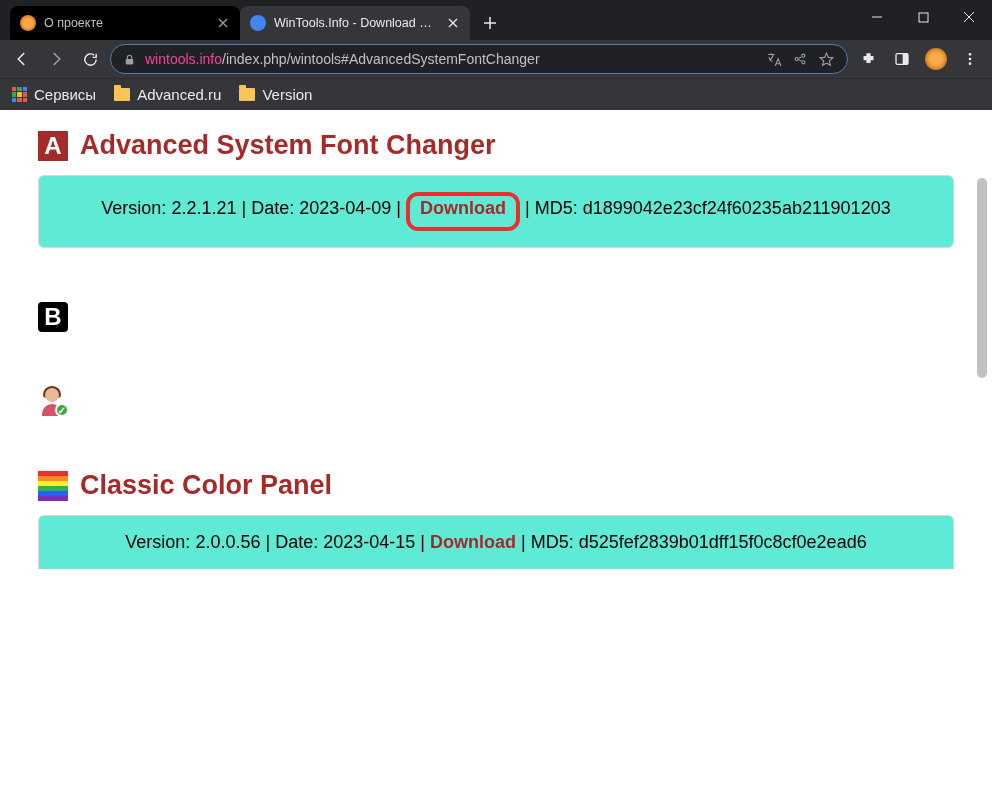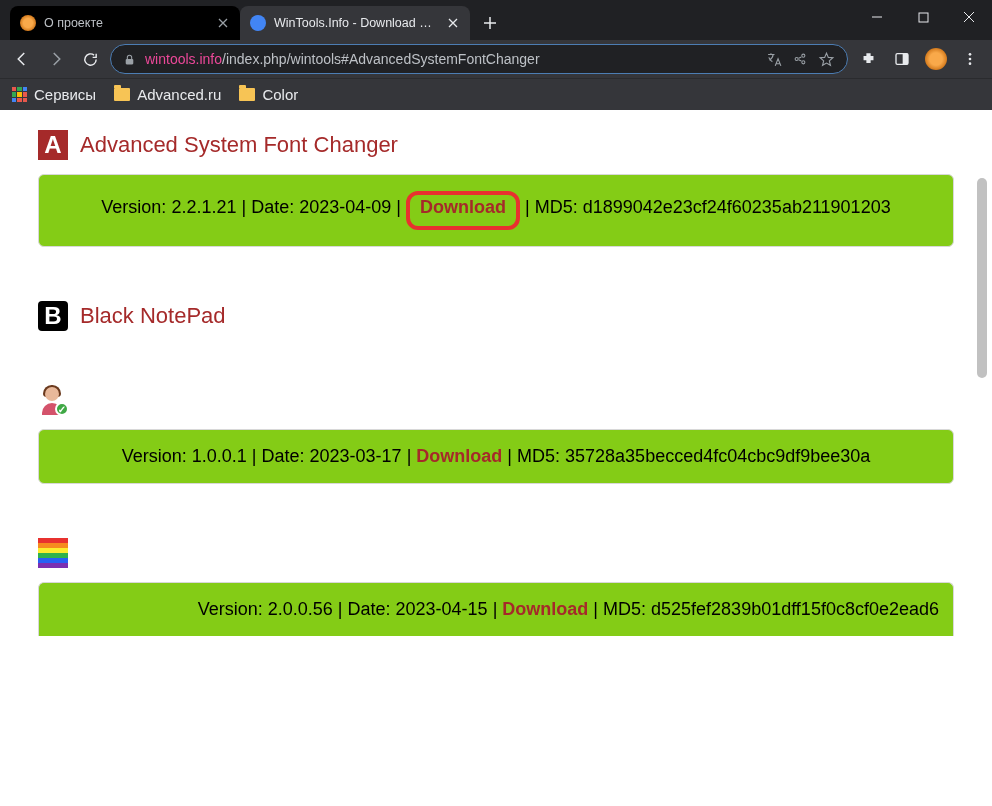--- a/index.html
+++ b/index.html
@@ -87,24 +87,24 @@
 }
 .page{
   padding:20px 22px 0 22px;
 }
 .section{ margin-bottom:54px; }
 .sec-head{
   display:flex; align-items:center; gap:12px; margin-bottom:14px;
 }
 .sec-icon{ width:30px; height:30px; flex-shrink:0; }
 .sec-title{
-  font-size:22px; font-weight:400; color:#a52a2a;
+  font-size:27px; font-weight:700; color:#a52a2a;
 }
 .info-box{
-  border:1px solid #d8d8d8; border-radius:6px; background:#84cc16;
+  border:1px solid #d8d8d8; border-radius:6px; background:#5eead4;
   padding:16px 14px; text-align:center; font-size:18px; color:#000;
 }
 .info-box .dl-link{ color:#a52a2a; font-weight:700; cursor:pointer; }
 .highlight-box{
   border:4px solid #e8312f; border-radius:12px; padding:2px 10px 8px 10px; display:inline-block;
 }
 .icon-a{
   width:30px;height:30px;background:#a52a2a;display:flex;align-items:center;justify-content:center;
   color:#fff;font-weight:900;font-size:24px;font-family:Arial;
 }
@@ -250,21 +250,21 @@
           <span></span>
         </span>
       <span>Сервисы</span>
     </div>
     <div class="bm-item">
       <span class="folder-icon"></span>
       <span>Advanced.ru</span>
     </div>
     <div class="bm-item">
       <span class="folder-icon"></span>
-      <span>Color</span>
+      <span>Version</span>
     </div>
   </div>
 </div>
 
 <div class="content-area">
   <div class="page">
 
     <div class="section">
       <div class="sec-head">
         <div class="sec-icon icon-a">A</div>
@@ -278,52 +278,40 @@
         <span>2023-04-09</span>
         <span class="sep"> | </span><span class="highlight-box"><a class="dl-link">Download</a></span><span class="sep"> | </span>
         <span>MD5:</span>
         <span>d1899042e23cf24f60235ab211901203</span>
       </div>
     </div>
 
     <div class="section">
       <div class="sec-head">
         <div class="sec-icon icon-b">B</div>
-        <a class="sec-title">Black NotePad</a>
       </div>
     </div>
 
     <div class="section">
       <div class="sec-head">
         <div class="sec-icon icon-user">
           <div class="hair"></div>
             <div class="head"></div>
             <div class="body"></div>
             <div class="check">✓</div>
         </div>
       </div>
-      <div class="info-box">
-        <span>Version:</span>
-        <span>1.0.0.1</span>
-        <span class="sep"> | </span>
-        <span>Date:</span>
-        <span>2023-03-17</span>
-        <span class="sep"> | </span>
-        <a class="dl-link">Download</a>
-        <span class="sep"> | </span>
-        <span>MD5:</span>
-        <span>35728a35becced4fc04cbc9df9bee30a</span>
-      </div>
     </div>
 
     <div class="section" style="margin-bottom:0;">
       <div class="sec-head">
         <div class="sec-icon icon-rainbow"></div>
-      </div>
-      <div class="info-box" style="border-bottom:none;border-radius:6px 6px 0 0;text-align:right;">
+        <a class="sec-title">Classic Color Panel</a>
+      </div>
+      <div class="info-box" style="border-bottom:none;border-radius:6px 6px 0 0;">
         <span>Version:</span>
         <span>2.0.0.56</span>
         <span class="sep"> | </span>
         <span>Date:</span>
         <span>2023-04-15</span>
         <span class="sep"> | </span>
         <a class="dl-link">Download</a>
         <span class="sep"> | </span>
         <span>MD5:</span>
         <span>d525fef2839b01dff15f0c8cf0e2ead6</span>

